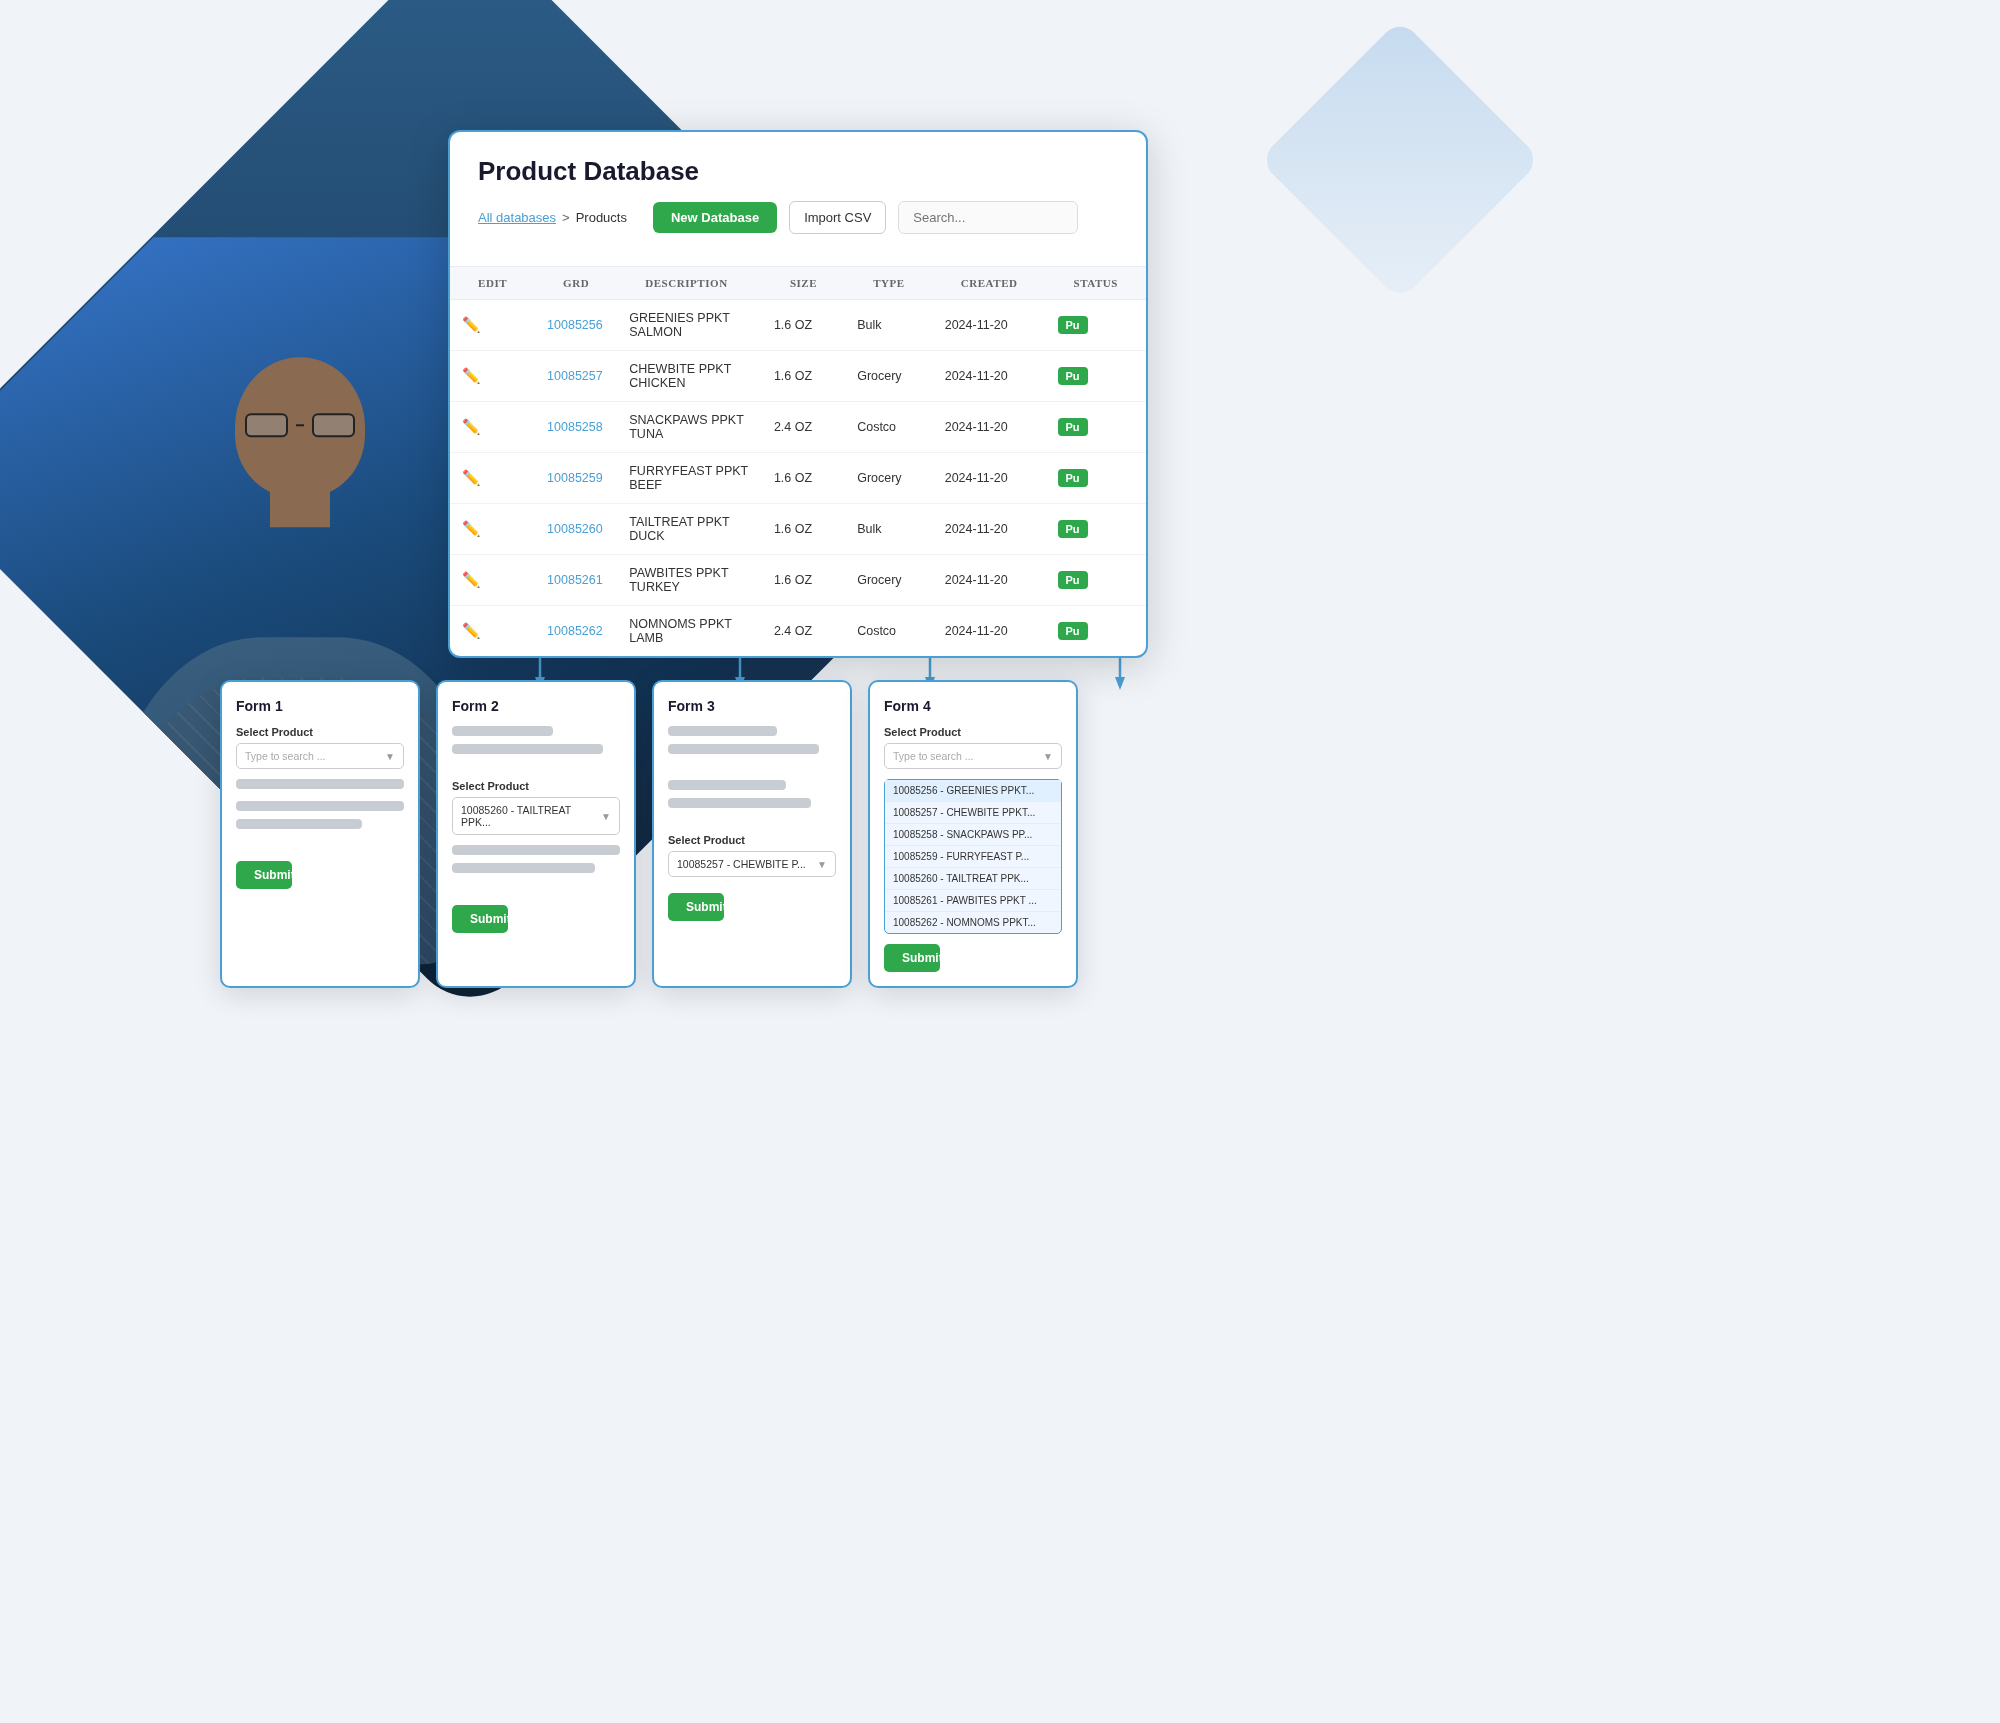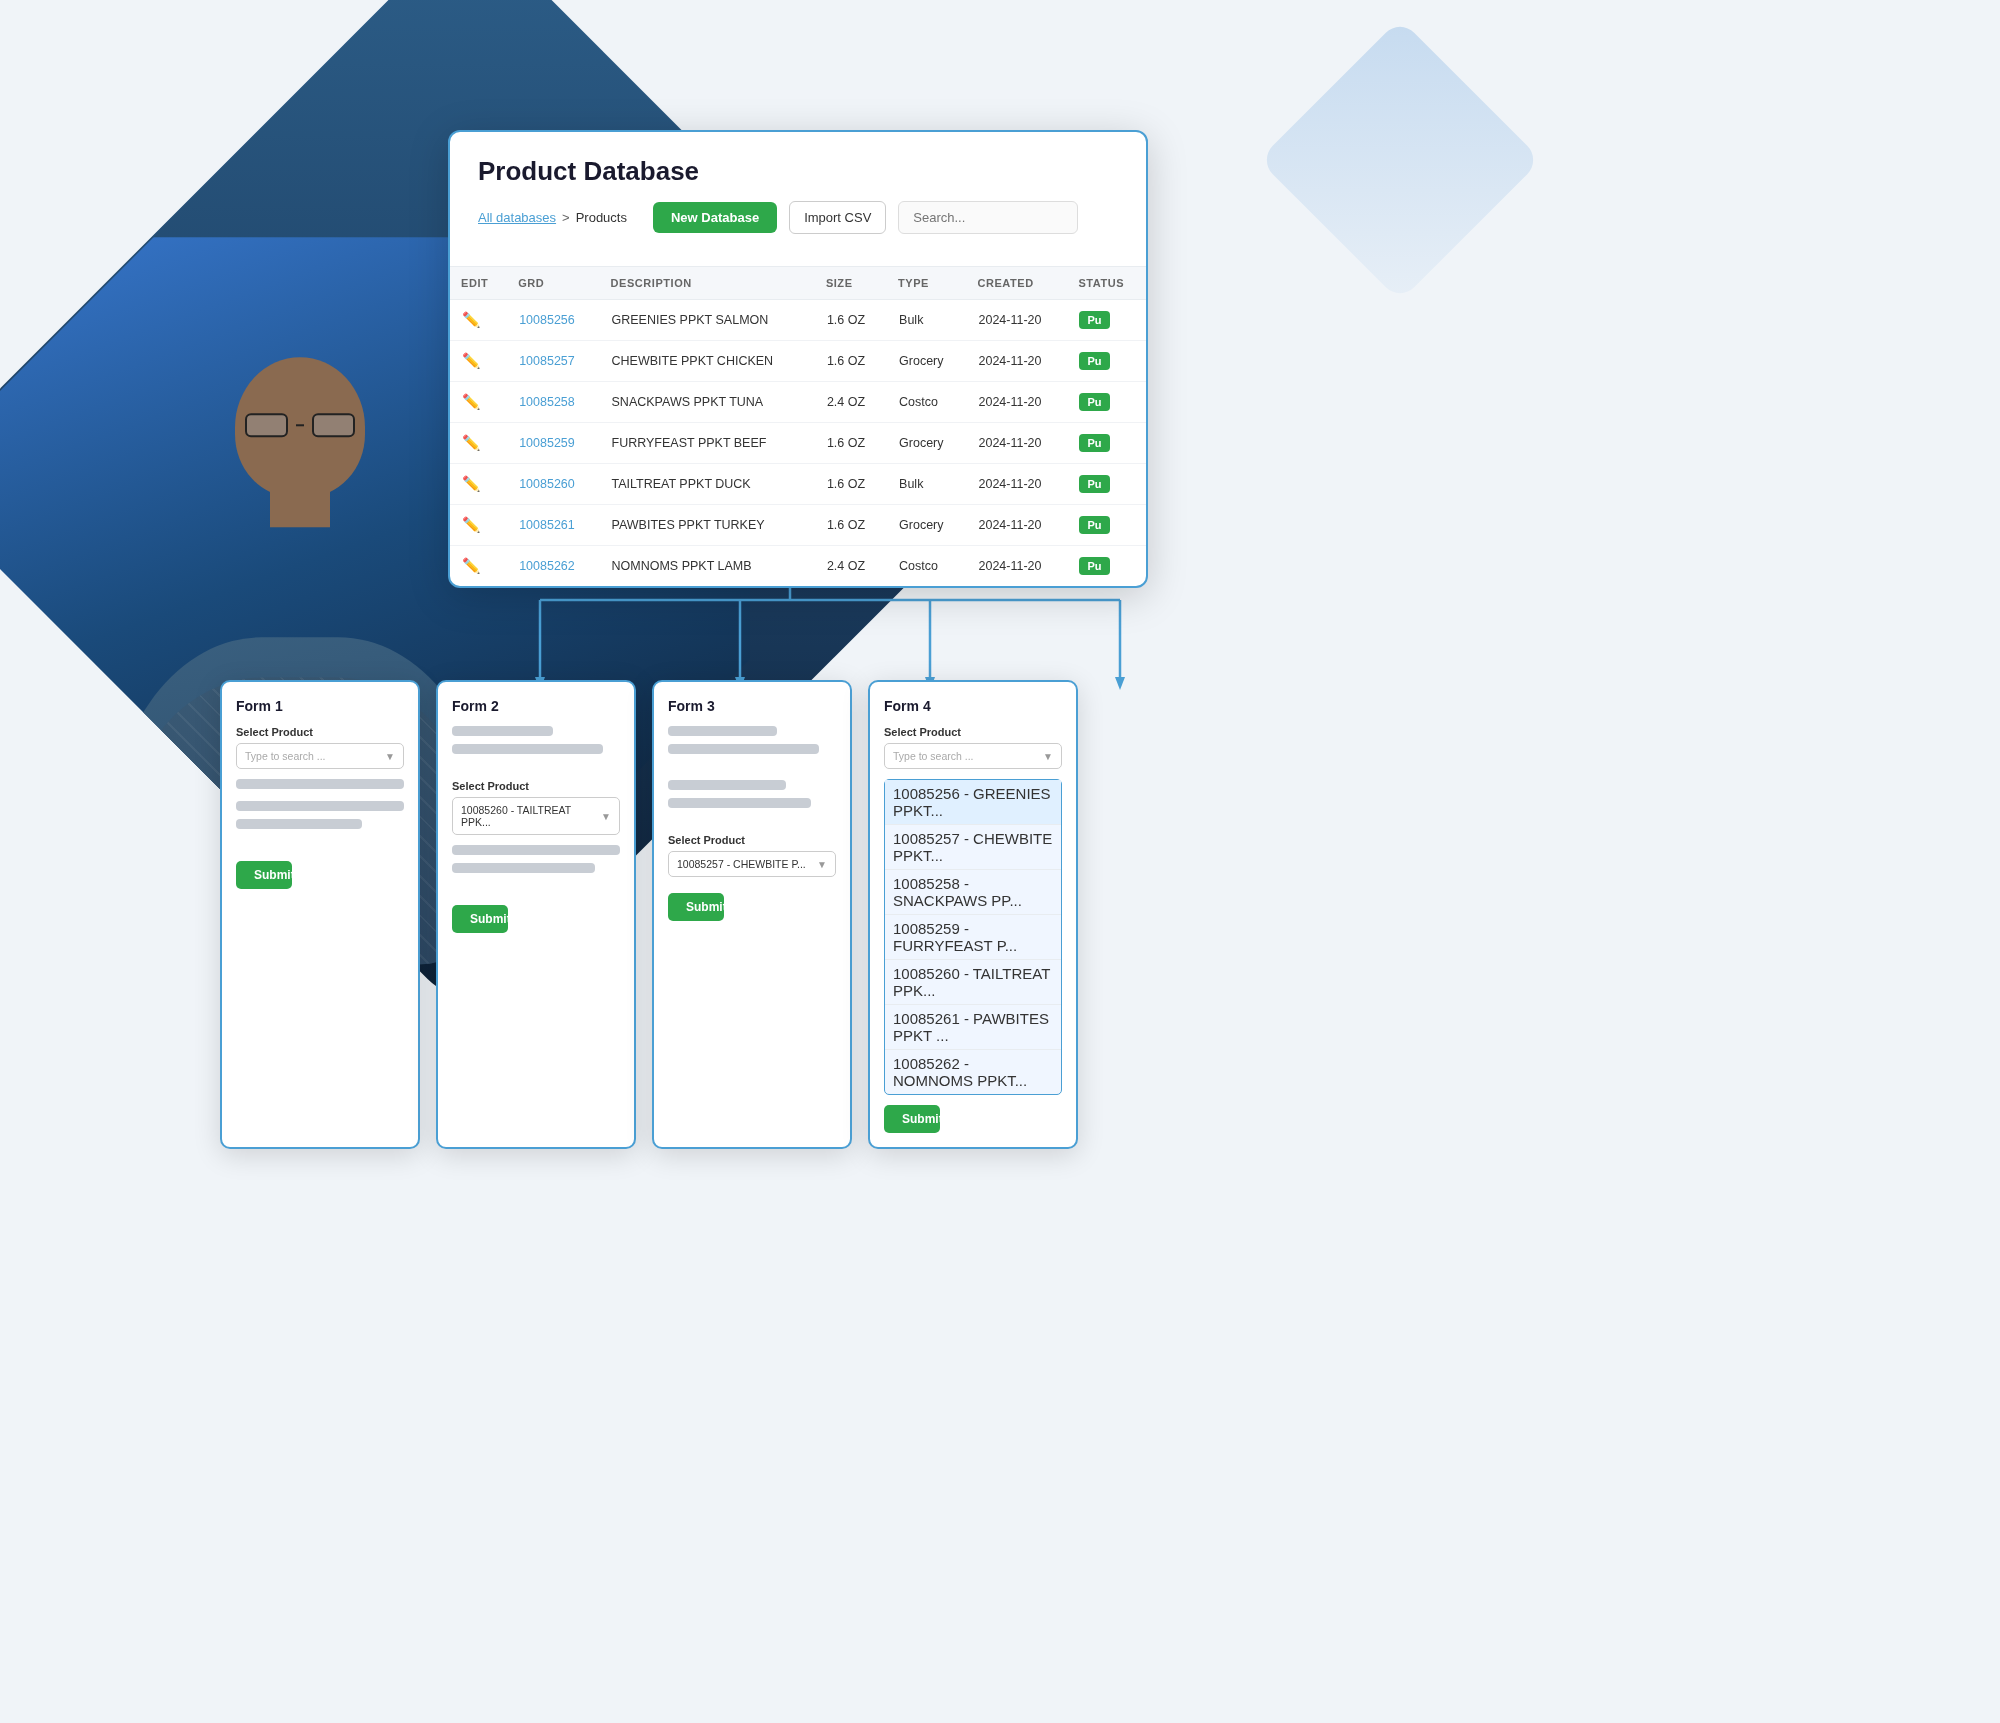--- a/index.html
+++ b/index.html
@@ -156,27 +156,28 @@
       font-size: 12.5px;
     }
 
     .product-table thead tr {
       background: #f5f7fa;
       border-top: 1px solid #e8ecf0;
       border-bottom: 1px solid #e8ecf0;
     }
 
     .product-table th {
-      padding: 10px 11px;
+      padding: 10px 28px;
       text-align: left;
       font-size: 11px;
       font-weight: 700;
       color: #666;
       letter-spacing: 0.05em;
       text-transform: uppercase;
+      font-family: Liberation Serif, serif;
     }
 
     .product-table td {
       padding: 11px 12px;
       border-bottom: 1px solid #f0f2f5;
       color: #333;
       font-size: 12.5px;
     }
 
     .product-table tr:last-child td {
@@ -292,21 +293,21 @@
     
     .dropdown-open {
       background: #f0f6ff;
       border: 1.5px solid #4a9fd4;
       border-radius: 5px;
       margin-top: 4px;
     }
 
     .dropdown-item {
       padding: 5px 8px;
-      font-size: 15px;
+      font-size: 10px;
       color: #333;
       border-bottom: 1px solid #e8ecf0;
       cursor: pointer;
     }
 
     .dropdown-item:last-child {
       border-bottom: none;
     }
 
     .dropdown-item.highlighted {

